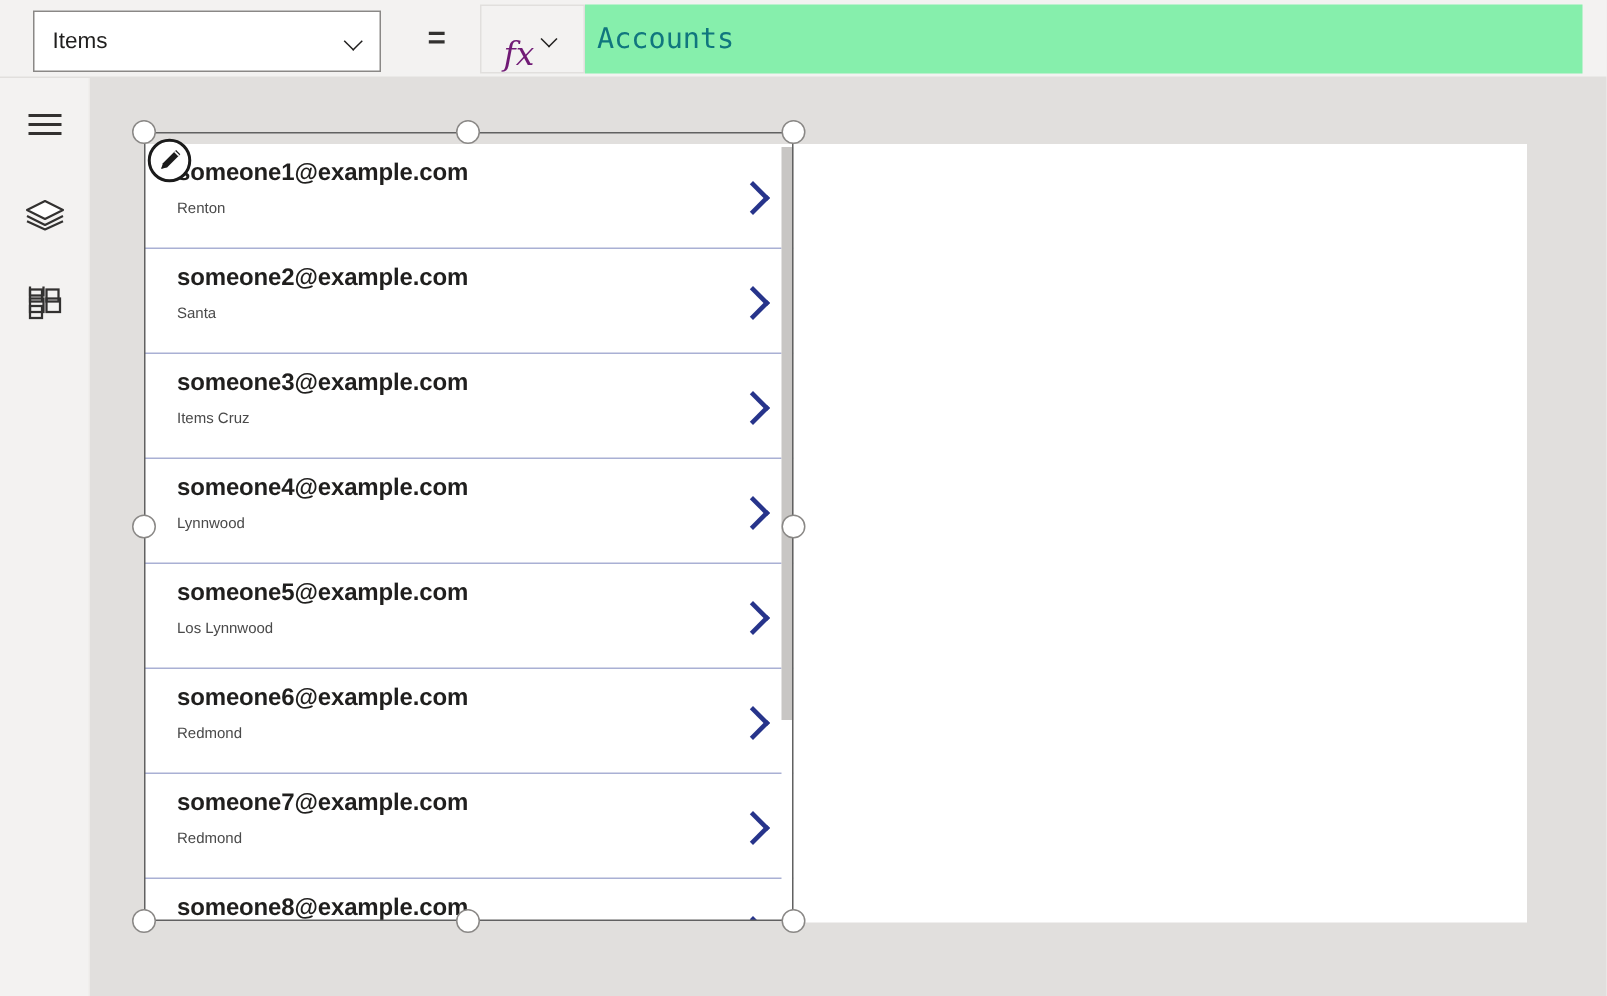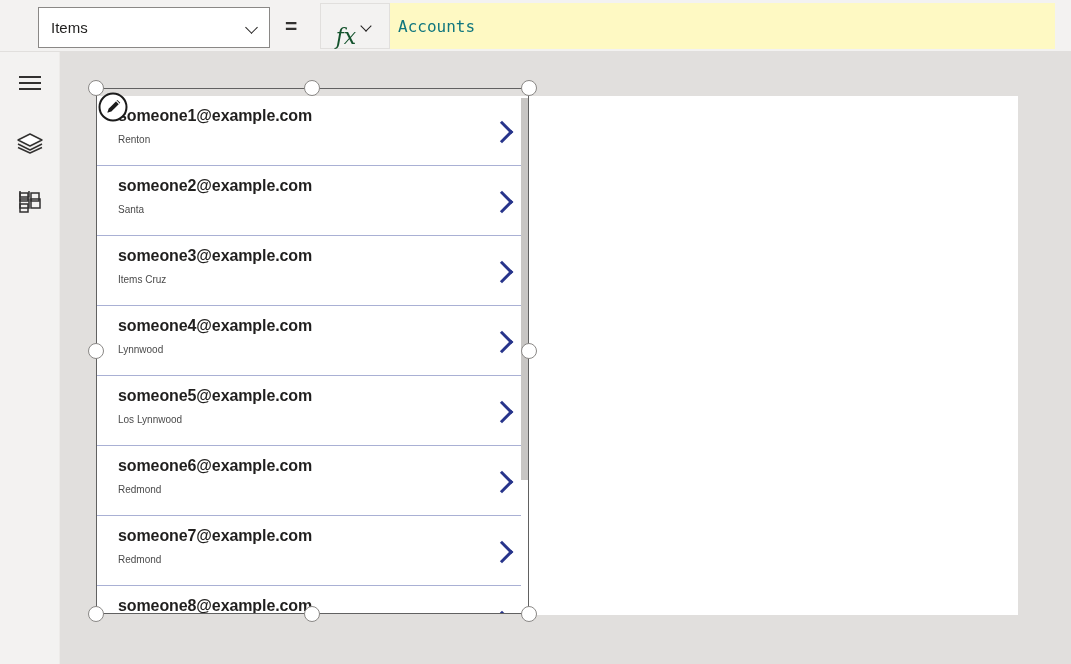--- a/index.html
+++ b/index.html
@@ -21,21 +21,21 @@
     left: 0; top: 0;
     width: 1071px; height: 52px;
     background: #f3f2f1;
     border-bottom: 1px solid #e1dfdd;
     box-sizing: border-box;
     display: flex;
     align-items: center;
   }
   #property-dropdown {
     position: absolute;
-    left: 38px; top: 7px;
+    left: 22px; top: 7px;
     width: 232px; height: 41px;
     background: #ffffff;
     border: 1px solid #8a8886;
     box-sizing: border-box;
     display: flex;
     align-items: center;
     padding: 0 10px 0 12px;
     cursor: pointer;
   }
   #property-dropdown .label {
@@ -77,42 +77,42 @@
     display: flex;
     align-items: center;
     justify-content: center;
     gap: 5px;
     cursor: pointer;
   }
   #fx-button .fx-glyph {
     font-family: "DejaVu Serif", serif;
     font-style: italic;
     font-size: 22px;
-    color: #14532d;
+    color: #701a75;
     line-height: 1;
     position: relative;
     top: -1px;
     margin-top: 24px;
   }
   #fx-button .chev-down::before {
     width: 7px; height: 7px;
     border-width: 1.3px;
   }
   #formula-input {
     position: absolute;
     left: 390px; top: 3px;
     right: 16px; height: 46px;
-    background: #fef9c3;
+    background: #86efac;
     border: none;
     box-sizing: border-box;
     display: flex;
     align-items: center;
     padding-left: 8px;
     font-family: "DejaVu Sans Mono", monospace;
-    font-size: 16px;
+    font-size: 19px;
     color: #10767e;
     cursor: text;
   }
 
   
   #left-rail {
     position: absolute;
     left: 0; top: 52px;
     width: 60px; height: 612px;
     background: #f3f2f1;

